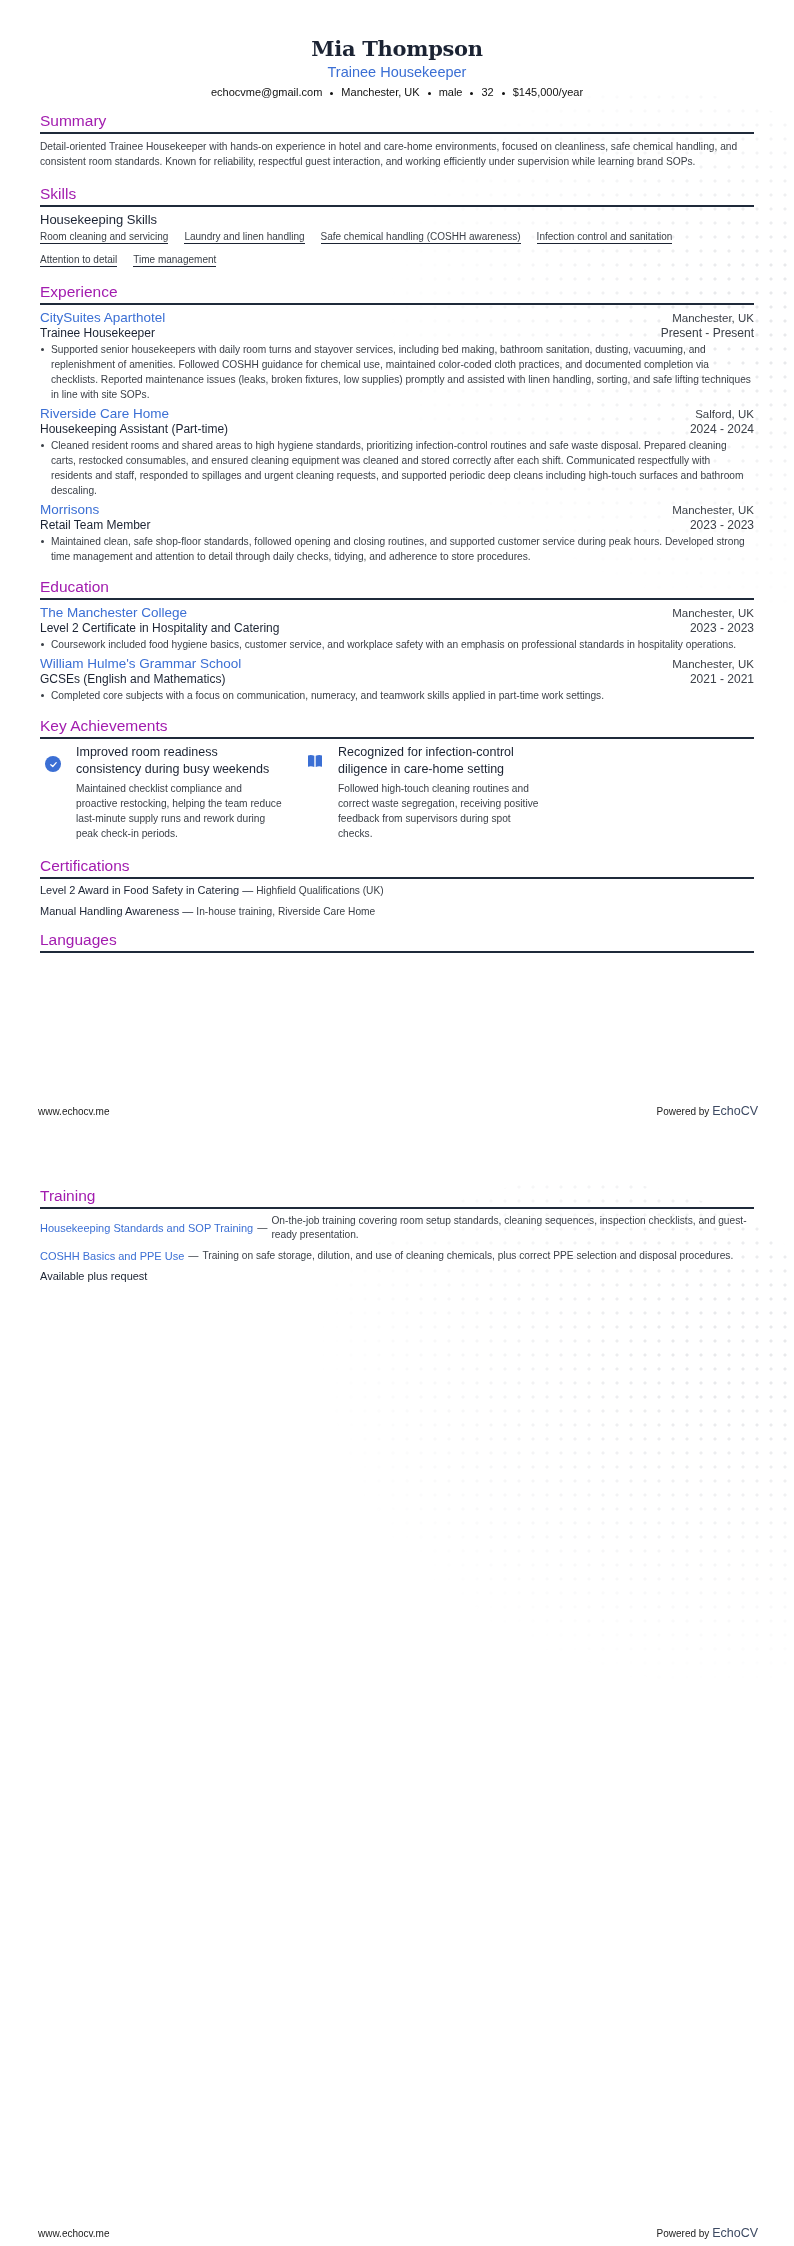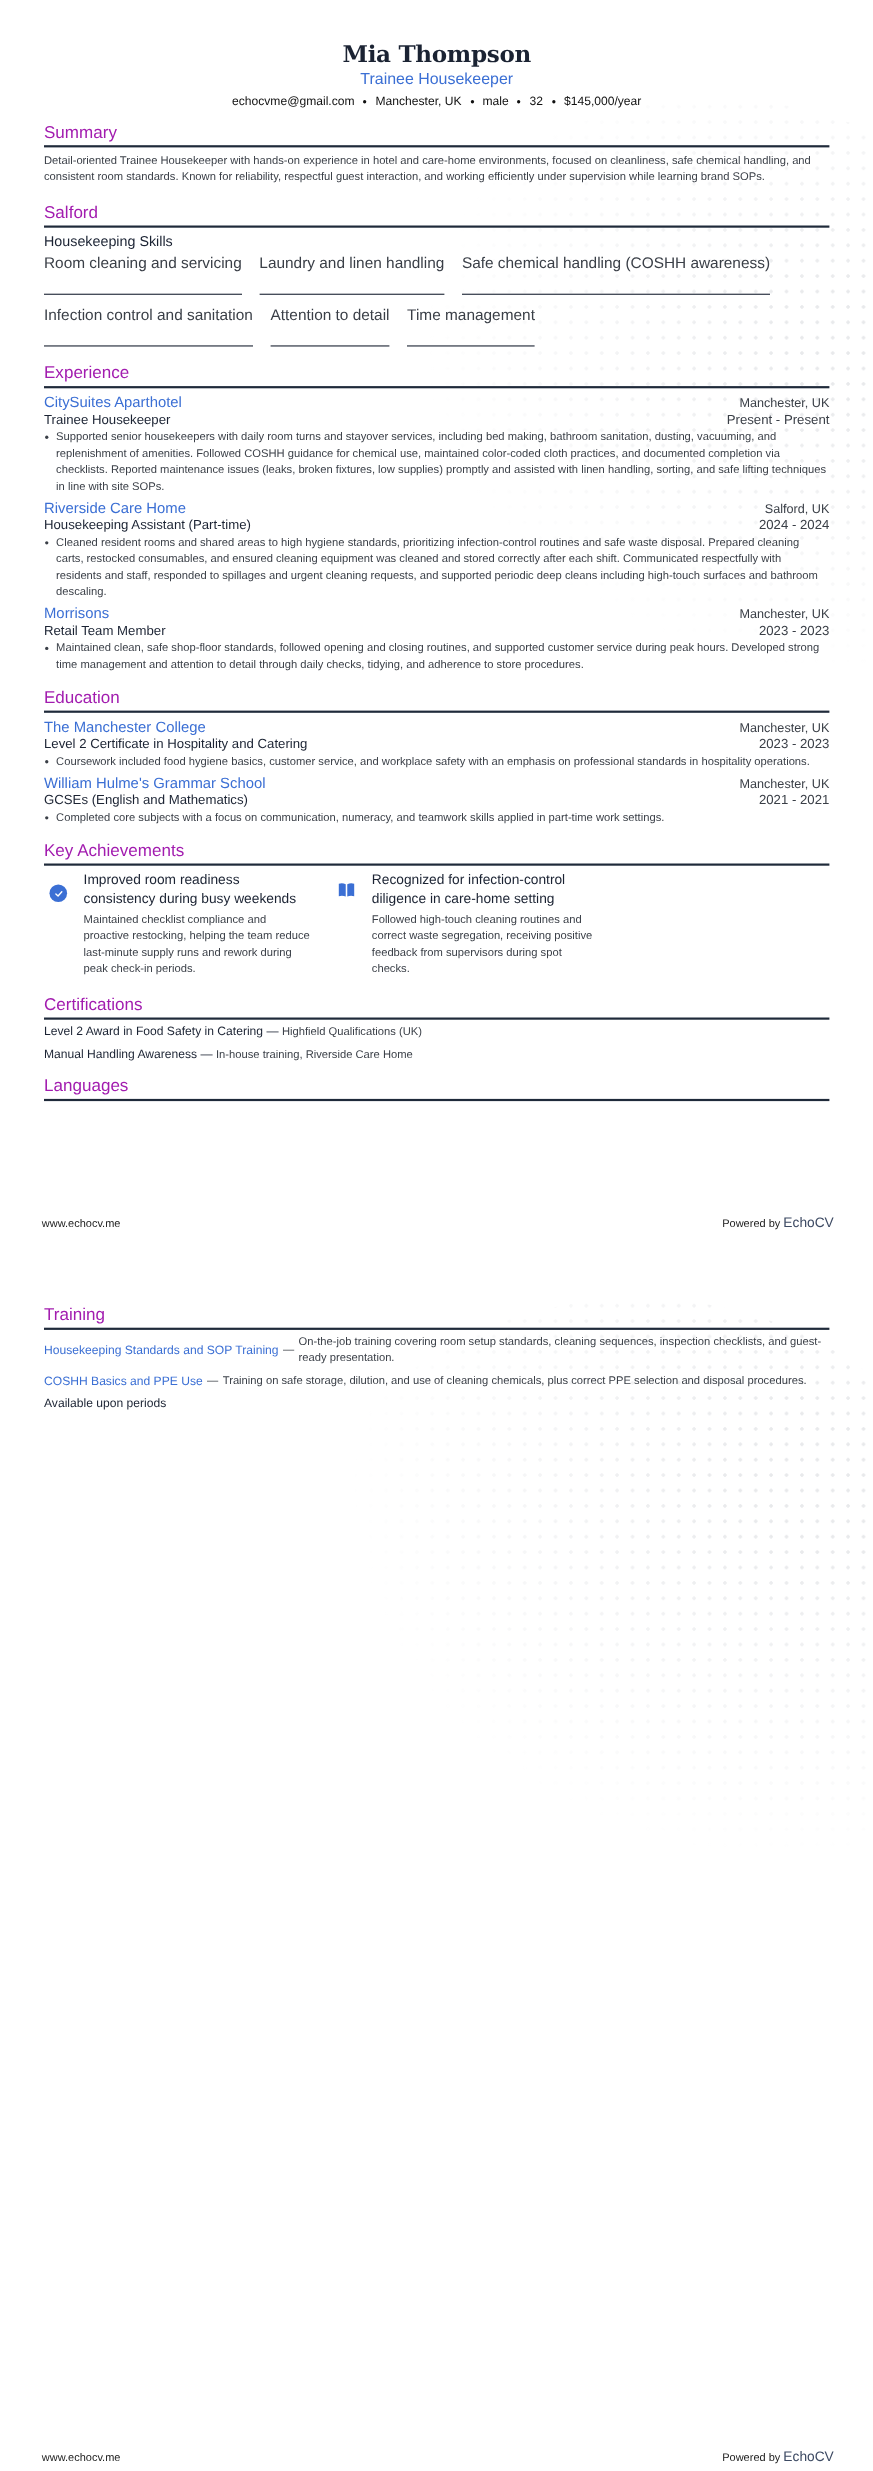--- a/index.html
+++ b/index.html
@@ -36,21 +36,21 @@
 
   .section-title {
     font-family: Liberation Sans, sans-serif;
     font-size: 15.5px; text-align: left; color: #a21caf;
     border-bottom: 2.5px solid #1f2a3a; padding-bottom: 2px; margin-top: 12px; margin-bottom: 5px;
   }
   .summary { font-size: 10.2px; line-height: 15px; color: #3a3f47; }
 
   .skill-group { font-size: 13px; color: #1b2333; margin-top: 2px; }
   .chips { display: flex; flex-wrap: wrap; margin-top: 2px; }
-  .chip { font-size: 14px; color: #3a3f47; padding: 2px 0 20px; border-bottom: 1.5px solid #1b2333; margin-right: 16px; margin-bottom: 8px; }
+  .chip { font-size: 10px; color: #3a3f47; padding: 2px 0 1px; border-bottom: 1.5px solid #1b2333; margin-right: 16px; margin-bottom: 8px; }
 
   .entry { margin-bottom: 4px; }
   .row { display: flex; justify-content: space-between; align-items: baseline; }
   .org { color: #3b6fd4; font-size: 13.5px; }
   .loc { font-size: 11.5px; color: #3a3f47; }
   .role { font-size: 12px; color: #1b2333; margin-top: 1px; }
   .dates { font-size: 12px; color: #3a3f47; }
   .bullets { list-style: none; margin-top: 2px; }
   .bullets li { position: relative; padding-left: 11px; font-size: 10.2px; line-height: 15px; color: #3a3f47; }
   .bullets li::before { content: ""; position: absolute; left: 1px; top: 6px; width: 3px; height: 3px; background: #3a3f47; border-radius: 50%; }
@@ -92,21 +92,21 @@
     <div class="name">Mia Thompson</div>
     <div class="title">Trainee Housekeeper</div>
     <div class="contact">
       <span>echocvme@gmail.com</span><span class="sep"></span><span>Manchester, UK</span><span class="sep"></span><span>male</span><span class="sep"></span><span>32</span><span class="sep"></span><span>$145,000/year</span>
     </div>
   </div>
 
   <div class="section-title" style="margin-top:14px">Summary</div>
   <div class="summary">Detail-oriented Trainee Housekeeper with hands-on experience in hotel and care-home environments, focused on cleanliness, safe chemical handling, and consistent room standards. Known for reliability, respectful guest interaction, and working efficiently under supervision while learning brand SOPs.</div>
 
-  <div class="section-title" style="margin-top:16px">Salford</div>
+  <div class="section-title" style="margin-top:16px">Skills</div>
   <div class="skill-group">Housekeeping Skills</div>
   <div class="chips">
     <span class="chip">Room cleaning and servicing</span>
     <span class="chip">Laundry and linen handling</span>
     <span class="chip">Safe chemical handling (COSHH awareness)</span>
     <span class="chip">Infection control and sanitation</span>
     <span class="chip">Attention to detail</span>
     <span class="chip">Time management</span>
   </div>
 
@@ -229,19 +229,19 @@
     <span class="tname" style="padding-top:7px">Housekeeping Standards and SOP Training</span>
     <span class="dash" style="padding-top:7px">—</span>
     <span>On-the-job training covering room setup standards, cleaning sequences, inspection checklists, and guest-ready presentation.</span>
   </div>
   <div class="training center">
     <span class="tname">COSHH Basics and PPE Use</span>
     <span class="dash">—</span>
     <span>Training on safe storage, dilution, and use of cleaning chemicals, plus correct PPE selection and disposal procedures.</span>
   </div>
 
-  <div class="refs">Available upon periods</div>
+  <div class="refs">Available plus request</div>
 </div>
 
 <div class="footer footer2">
   <span>www.echocv.me</span>
   <span><span>Powered by</span> <span class="brand">EchoCV</span></span>
 </div>
 
 </body></html>

